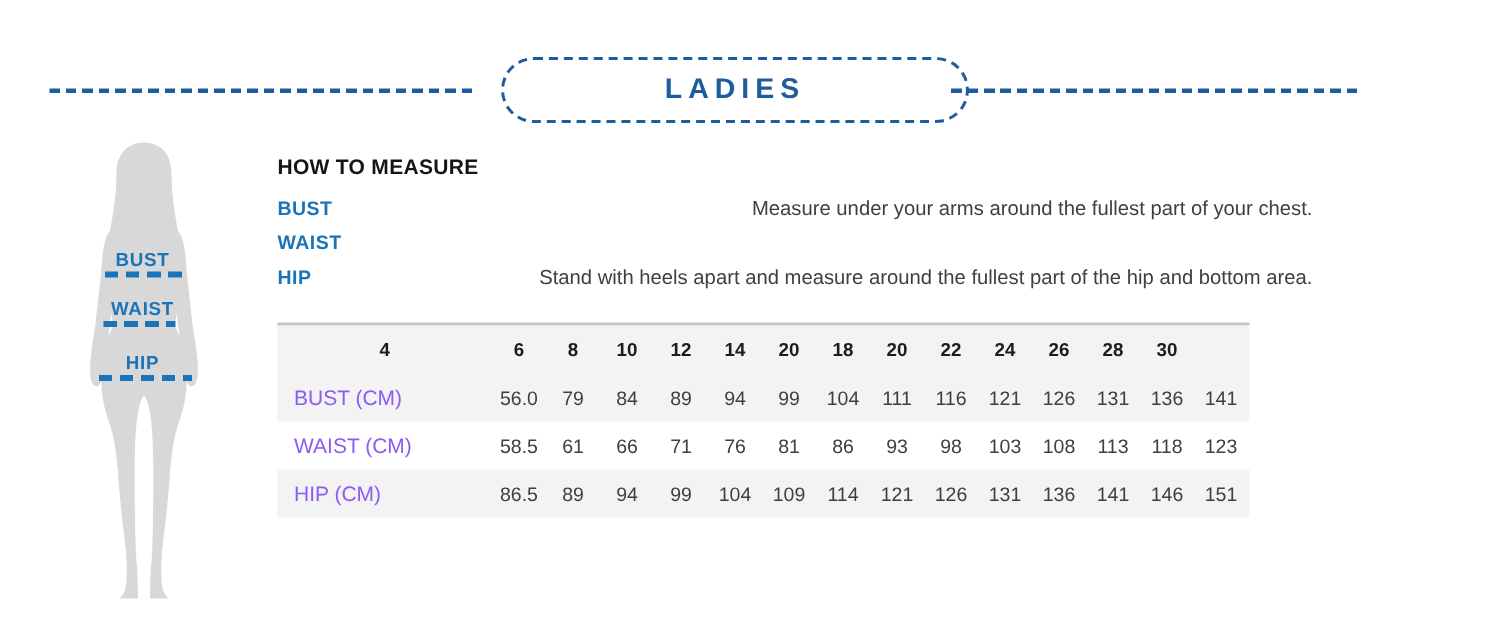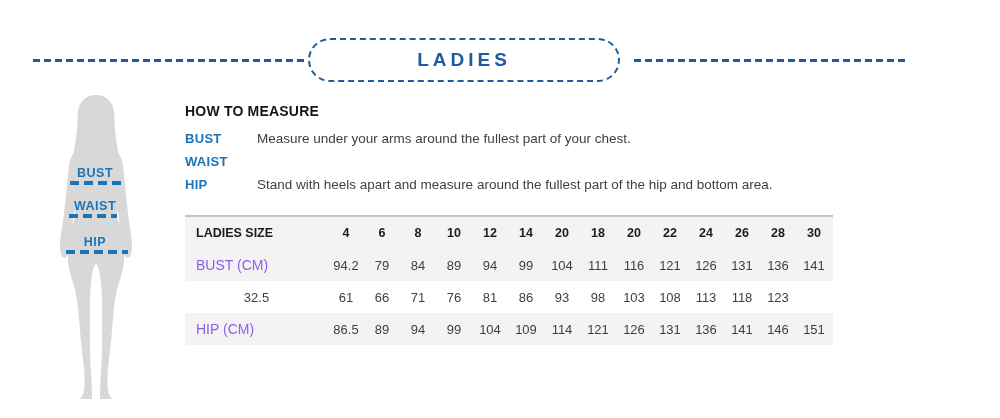--- a/index.html
+++ b/index.html
@@ -16,21 +16,21 @@
     font-family:"Liberation Sans", sans-serif; overflow:hidden;
   }
   
   .hdr-line{
     position:absolute; top:59px; height:3px;
     background:repeating-linear-gradient(90deg, var(--brand) 0 7px, transparent 7px 11px);
   }
   .hdr-line-left{ left:33px; width:285px; }
   .hdr-line-right{ left:634px; width:271px; }
   .pill{
-    position:absolute; left:308px; top:38px; width:308px; height:40px;
+    position:absolute; left:334px; top:38px; width:308px; height:40px;
     border:2px dashed var(--brand); border-radius:22px;
     display:flex; align-items:center; justify-content:center; background:#fff;
   }
   .pill-title{
     color:var(--brand); font-size:19px; font-weight:bold; letter-spacing:4px;
   }
   
   .silhouette{ position:absolute; left:44px; top:94px; width:104px; height:306px; }
   .silhouette path, .silhouette ellipse, .silhouette rect{ fill:var(--gray); }
   .fig-label{
@@ -46,21 +46,21 @@
   .dash-hip{ left:66px; top:250px; width:62px; }
   .lbl-bust{ top:166px; }
   .lbl-waist{ top:199px; }
   .lbl-hip{ top:235px; }
   
   .measure{ position:absolute; left:185px; top:103px; width:690px; }
   .measure-title{ font-size:14px; font-weight:bold; color:#151515; letter-spacing:0.2px; }
   .measure-rows{ margin-top:8px; }
   .measure-row{ display:grid; grid-template-columns:72px auto; line-height:23px; }
   .mlabel{ color:var(--accent); font-size:13px; font-weight:bold; letter-spacing:0.3px; }
-  .mtext{ color:var(--body-text); font-size:13.5px; }
+  .mtext{ color:var(--body-text); font-size:13.5px;text-align:right; }
   
   .size-table{
     position:absolute; left:185px; top:215px; width:648px;
     border-top:2px solid var(--tborder);
   }
   .trow{
     display:grid; grid-template-columns:143px repeat(14, 36px);
     height:32px; align-items:center;
   }
   .trow.stripe{ background:var(--stripe); }
@@ -107,55 +107,55 @@
       </div>
       <div class="measure-row">
         <span class="mlabel">HIP</span>
         <span class="mtext">Stand with heels apart and measure around the fullest part of the hip and bottom area.</span>
       </div>
     </div>
   </div>
 
   <div class="size-table">
       <div class="trow stripe bold">
-        <div class="tlabel">LADIES SIZE</div>
         <div class="tcell">4</div>
         <div class="tcell">6</div>
         <div class="tcell">8</div>
         <div class="tcell">10</div>
         <div class="tcell">12</div>
         <div class="tcell">14</div>
         <div class="tcell">20</div>
         <div class="tcell">18</div>
         <div class="tcell">20</div>
         <div class="tcell">22</div>
         <div class="tcell">24</div>
         <div class="tcell">26</div>
         <div class="tcell">28</div>
         <div class="tcell">30</div>
       </div>
       <div class="trow stripe">
         <div class="tlabel">BUST (CM)</div>
-        <div class="tcell">94.2</div>
+        <div class="tcell">56.0</div>
         <div class="tcell">79</div>
         <div class="tcell">84</div>
         <div class="tcell">89</div>
         <div class="tcell">94</div>
         <div class="tcell">99</div>
         <div class="tcell">104</div>
         <div class="tcell">111</div>
         <div class="tcell">116</div>
         <div class="tcell">121</div>
         <div class="tcell">126</div>
         <div class="tcell">131</div>
         <div class="tcell">136</div>
         <div class="tcell">141</div>
       </div>
       <div class="trow">
-        <div class="tcell">32.5</div>
+        <div class="tlabel">WAIST (CM)</div>
+        <div class="tcell">58.5</div>
         <div class="tcell">61</div>
         <div class="tcell">66</div>
         <div class="tcell">71</div>
         <div class="tcell">76</div>
         <div class="tcell">81</div>
         <div class="tcell">86</div>
         <div class="tcell">93</div>
         <div class="tcell">98</div>
         <div class="tcell">103</div>
         <div class="tcell">108</div>

